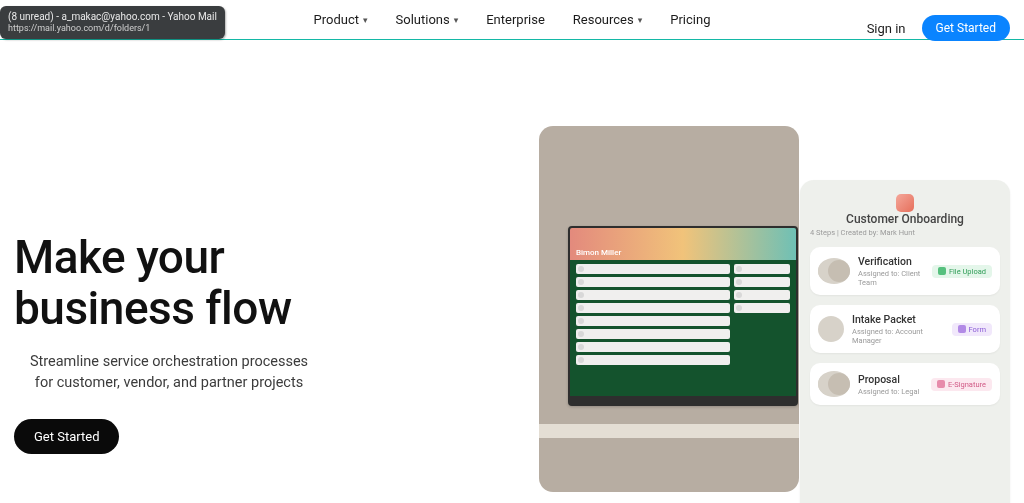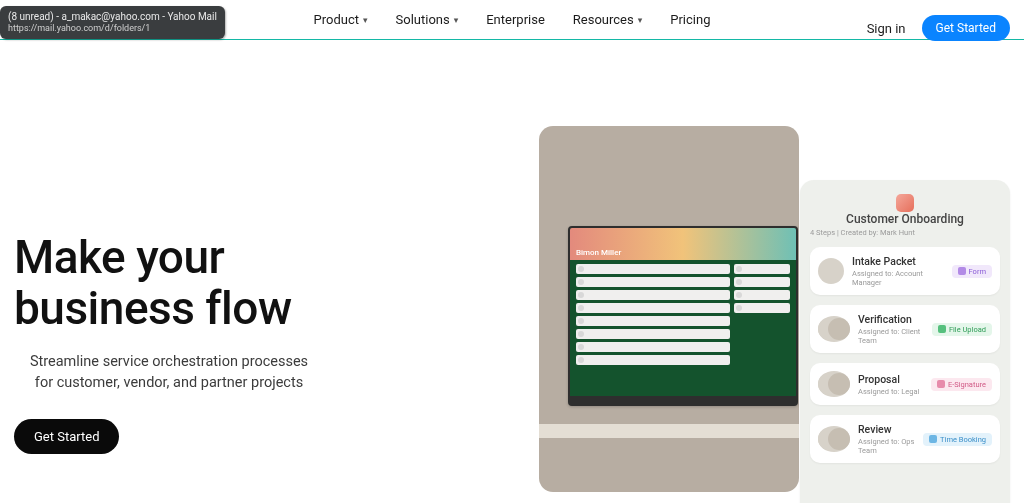--- a/index.html
+++ b/index.html
@@ -141,68 +141,54 @@
       </div>
       <div class="shelf"></div>
     </div>
 
     <div class="card">
       <div class="card-icon"></div>
       <div class="card-title">Customer Onboarding</div>
       <div class="card-meta">4 Steps | Created by: Mark Hunt</div>
       <div id="steps-container">
           <div class="step">
+            <div class="avatar dbl">
+              <div class="a1"></div>
+              <div class="a2"></div>
+            </div>
+            <div class="step-txt">
+              <div class="step-title">Verification</div>
+              <div class="step-sub">Assigned to: Client Team</div>
+            </div>
+            <div class="badge b-green">
+              <span class="dot"></span>
+              <span>File Upload</span>
+            </div>
+          </div>
+          <div class="step">
             <div class="avatar"></div>
             <div class="step-txt">
               <div class="step-title">Intake Packet</div>
               <div class="step-sub">Assigned to: Account Manager</div>
             </div>
             <div class="badge b-purple">
               <span class="dot"></span>
               <span>Form</span>
             </div>
           </div>
           <div class="step">
             <div class="avatar dbl">
               <div class="a1"></div>
               <div class="a2"></div>
             </div>
             <div class="step-txt">
-              <div class="step-title">Verification</div>
-              <div class="step-sub">Assigned to: Client Team</div>
-            </div>
-            <div class="badge b-green">
-              <span class="dot"></span>
-              <span>File Upload</span>
-            </div>
-          </div>
-          <div class="step">
-            <div class="avatar dbl">
-              <div class="a1"></div>
-              <div class="a2"></div>
-            </div>
-            <div class="step-txt">
               <div class="step-title">Proposal</div>
               <div class="step-sub">Assigned to: Legal</div>
             </div>
             <div class="badge b-pink">
               <span class="dot"></span>
               <span>E-Signature</span>
             </div>
           </div>
-          <div class="step">
-            <div class="avatar dbl">
-              <div class="a1"></div>
-              <div class="a2"></div>
-            </div>
-            <div class="step-txt">
-              <div class="step-title">Review</div>
-              <div class="step-sub">Assigned to: Ops Team</div>
-            </div>
-            <div class="badge b-blue">
-              <span class="dot"></span>
-              <span>Time Booking</span>
-            </div>
-          </div>
         </div>
     </div>
   </div>
 </section>
 
 </body></html>

